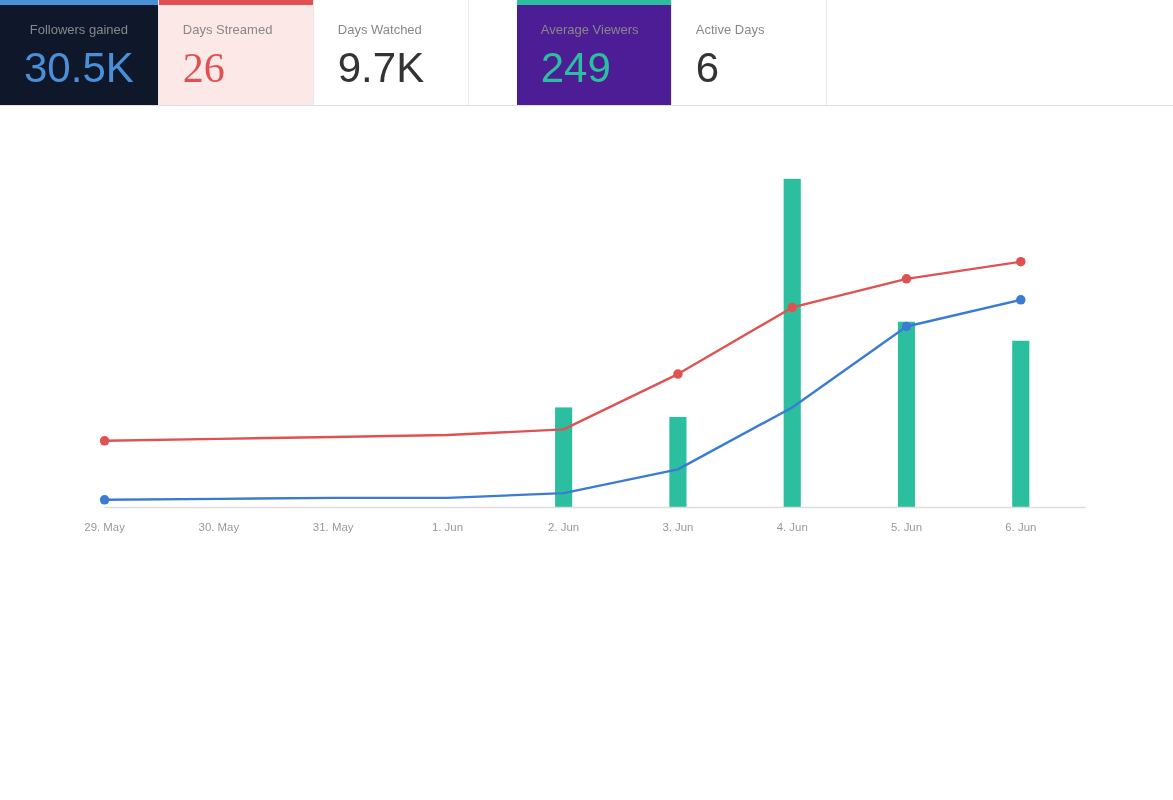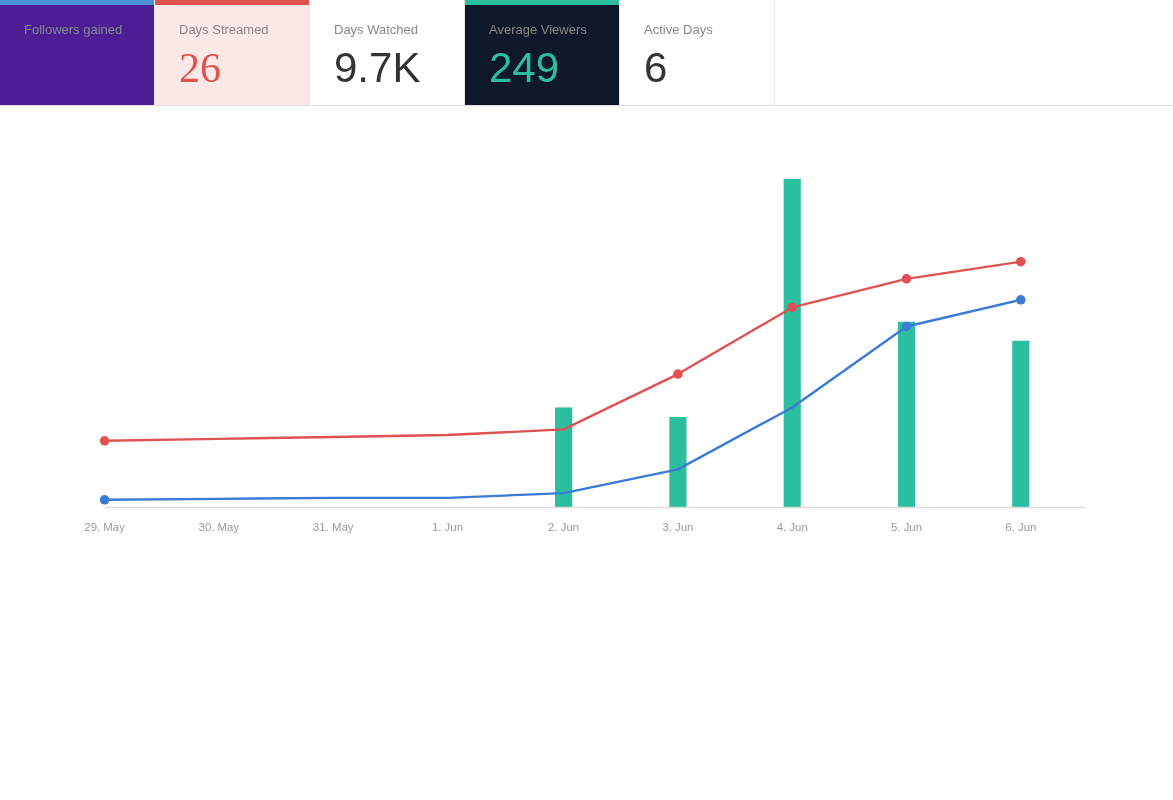--- a/index.html
+++ b/index.html
@@ -38,27 +38,29 @@
       white-space: nowrap;
     }
     .stat-card .stat-value {
       font-size: 42px;
       font-weight: 300;
       color: #333;
       line-height: 1;
     }
 
     .stat-card.active-blue {
-      background: #4c1d95;
+      background: #0f172a;
+      text-align: center;
     }
     .stat-card.active-red {
       background: #fde8e8;
     }
     .stat-card.active-teal {
-      background: #0f172a;
+      background: #4c1d95;
+      margin-left: 48px;
     }
 
     
     .chart-area {
       padding: 30px 20px 60px 40px;
       position: relative;
       height: 490px;
     }
 
     .chart-svg {
@@ -66,20 +68,21 @@
       height: 100%;
     }
   </style>
 </head>
 <body>
 
 <div class="stats-bar">
 <div class="stat-card active-blue">
       <div class="top-bar" style="background: rgb(74, 144, 217);"></div>
       <div class="stat-label">Followers gained</div>
+      <div class="stat-value" style="color: rgb(74, 144, 217);">30.5K</div>
     </div>
     <div class="stat-card active-red">
       <div class="top-bar" style="background: rgb(224, 82, 82);"></div>
       <div class="stat-label">Days Streamed</div>
       <div class="stat-value" style="color: rgb(224, 82, 82); font-family: Liberation Serif, serif;">26</div>
     </div>
     <div class="stat-card">
       <div class="stat-label">Days Watched</div>
       <div class="stat-value">9.7K</div>
     </div>

